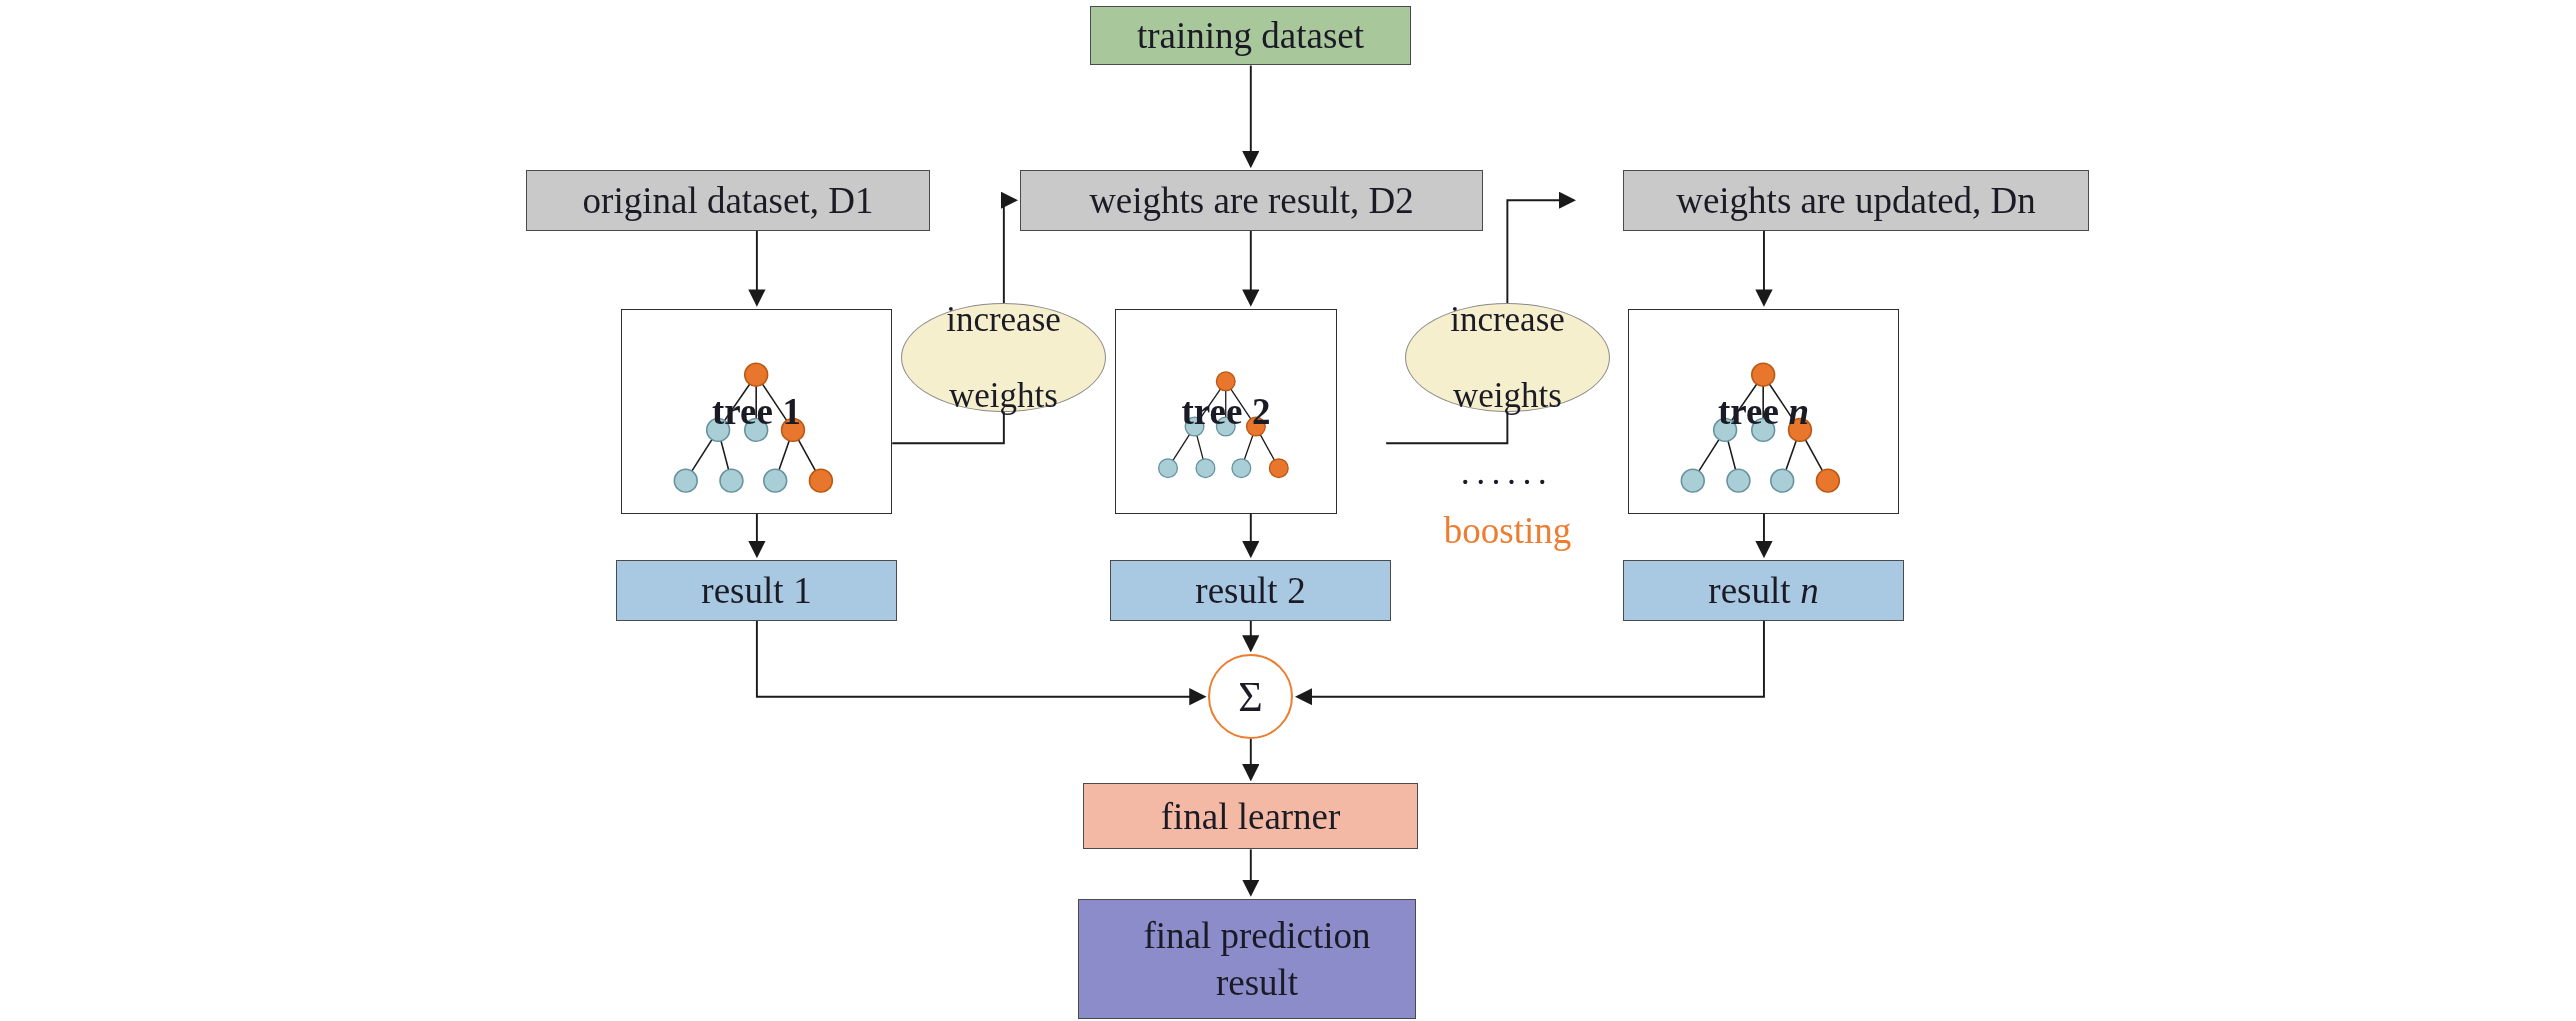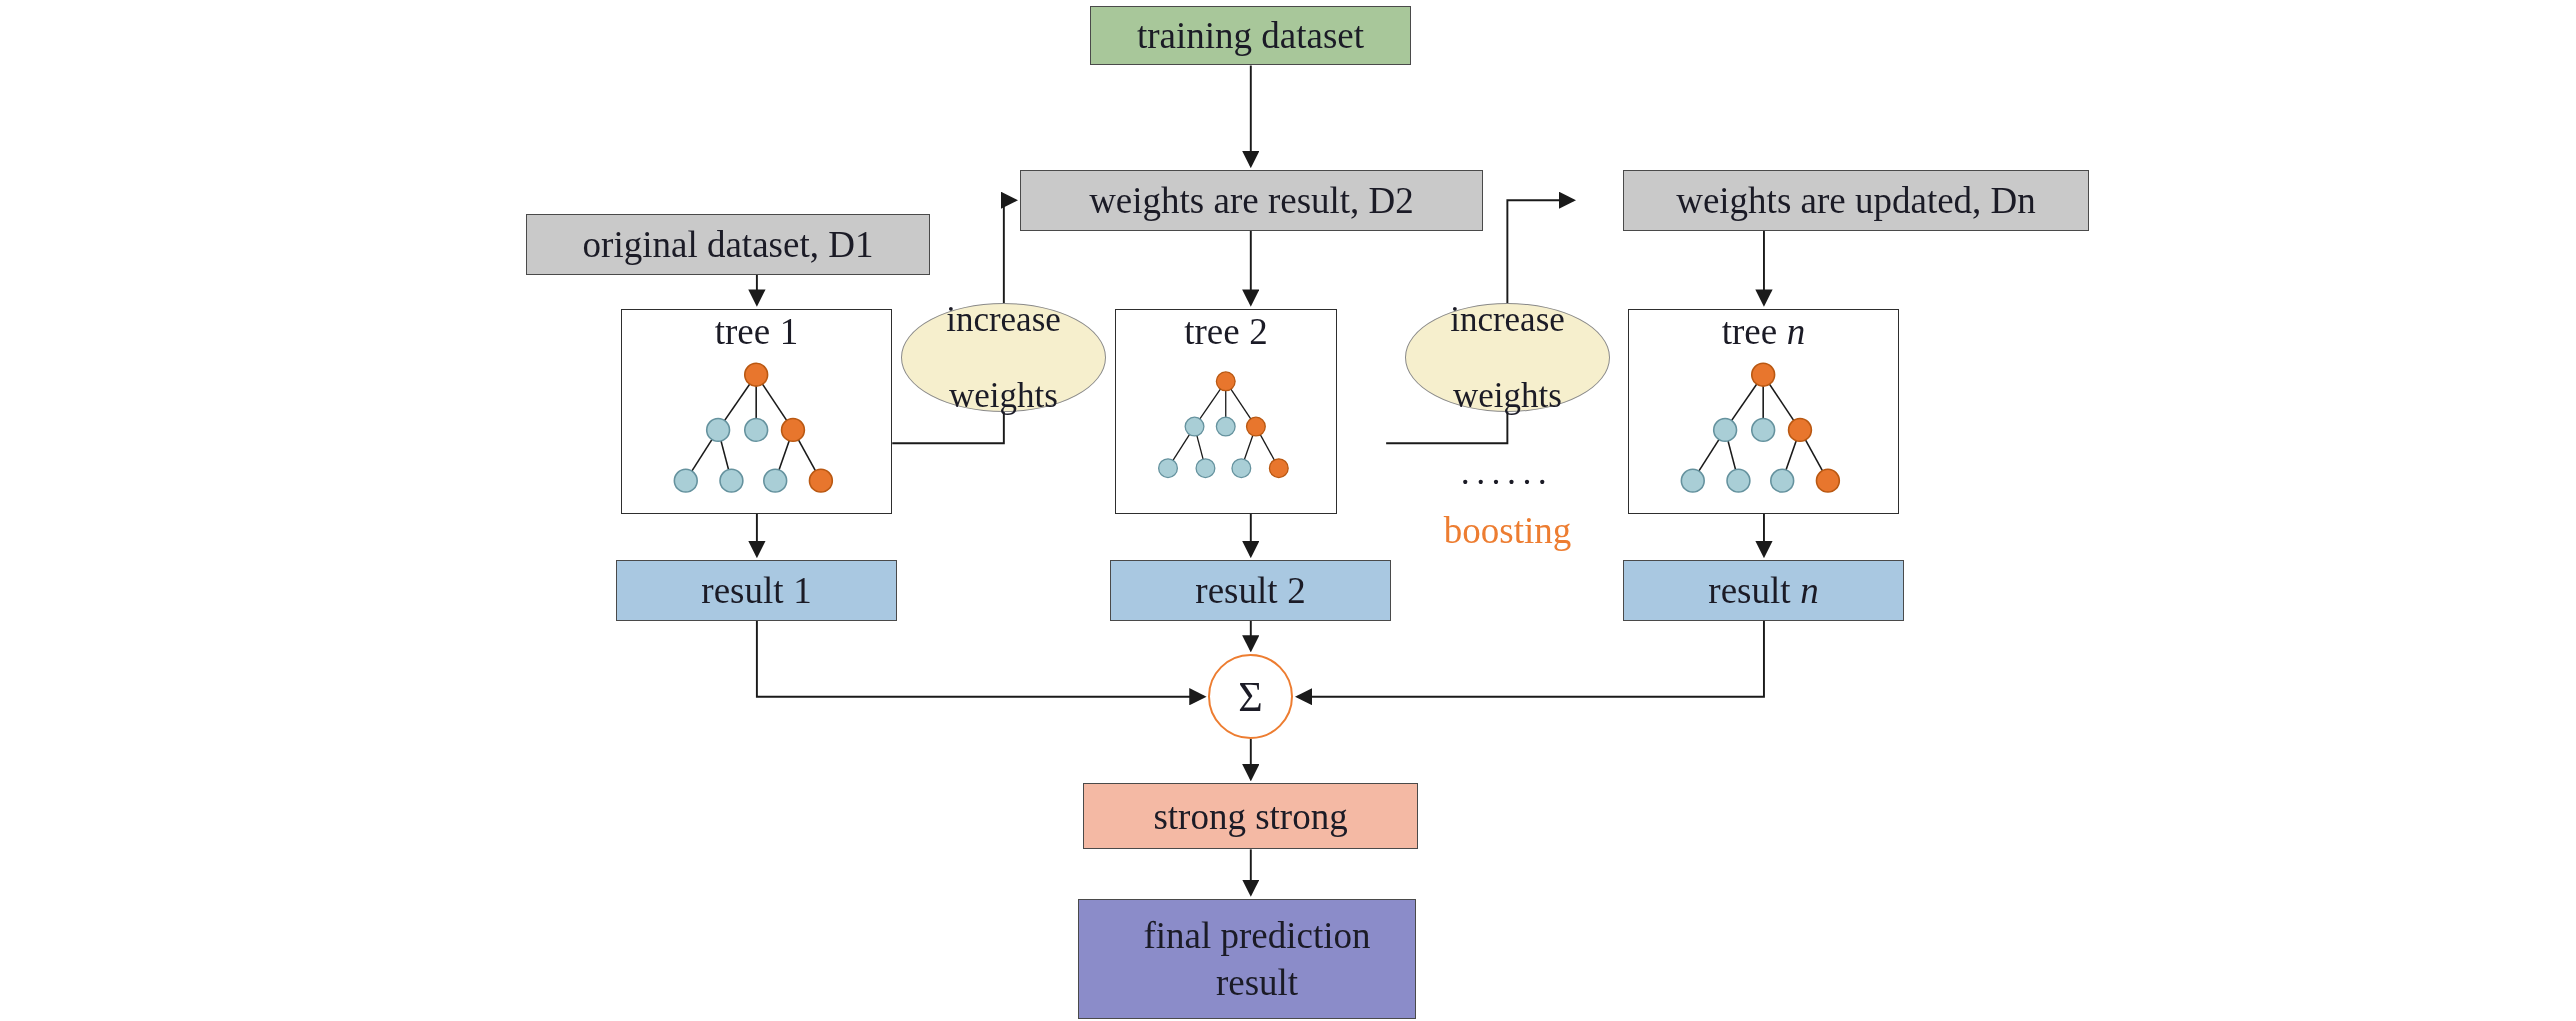--- a/index.html
+++ b/index.html
@@ -43,22 +43,23 @@
   .training  { background: var(--training_fill); }
   .dataset   { background: var(--dataset_fill); }
   .resultbox { background: var(--result_fill); }
   .strong    { background: var(--strong_fill); }
   .final     { background: var(--final_fill); flex-direction: column; line-height: 1.28; }
 
   .treebox {
     background: var(--tree_fill, #ffffff);
     border-color: #2e2e2e;
     flex-direction: column;
-    justify-content: flex-start;
+    justify-content: center;
     padding-top: 0;
+    font-weight: bold;
   }
   .tree-label { position: relative; z-index: 2; }
   .tree-canvas {
     position: absolute;
     left: 0; top: 0;
     width: 100%; height: 100%;
     z-index: 1;
   }
   .sfx { margin-left: 0.26em; }
   .ital { font-style: italic; }
@@ -120,21 +121,21 @@
     <polyline class="cline arrowed" points="2750,968 2750,1086 2023,1086"></polyline>
     <line class="cline arrowed" x1="1950" y1="968" x2="1950" y2="1013"></line>
     <line class="cline arrowed" x1="1950" y1="1152" x2="1950" y2="1214"></line>
     <line class="cline arrowed" x1="1950" y1="1324" x2="1950" y2="1394"></line>
   </svg>
 
   <div class="box training" style="left:1090px; top:6.4px; width:321px; height:59px;">
     <span>training dataset</span>
   </div>
 
-  <div class="box dataset" style="left:526px; top:170px; width:404px; height:61px;margin-top:44px;">
+  <div class="box dataset" style="left:526px; top:170px; width:404px; height:61px;">
     <span>original dataset, D1</span>
   </div>
 
   <div class="box dataset" style="left:1020px; top:170px; width:463px; height:61px;">
     <span>weights are result, D2</span>
   </div>
 
   <div class="box dataset" style="left:1578px; top:170px; width:466px; height:61px;margin-left:45px;">
     <span>weights are updated, Dn</span>
   </div>
@@ -231,21 +232,21 @@
   <div class="box resultbox" style="left:1623px; top:560px; width:281px; height:61px;">
     <span>result</span>
       <span class="sfx ital">n</span>
   </div>
 
   <div class="box sigma" style="left:1208px; top:654px; width:85px; height:85px;">
     <span>Σ</span>
   </div>
 
   <div class="box strong" style="left:1083px; top:783px; width:335px; height:66px;">
-    <span>strong strong</span>
+    <span>final learner</span>
   </div>
 
   <div class="box final" style="left:1078px; top:899px; width:338px; height:120px;padding-left:20px;">
     <div>final prediction</div>
     <div>result</div>
   </div>
 
 </div>
 
 

